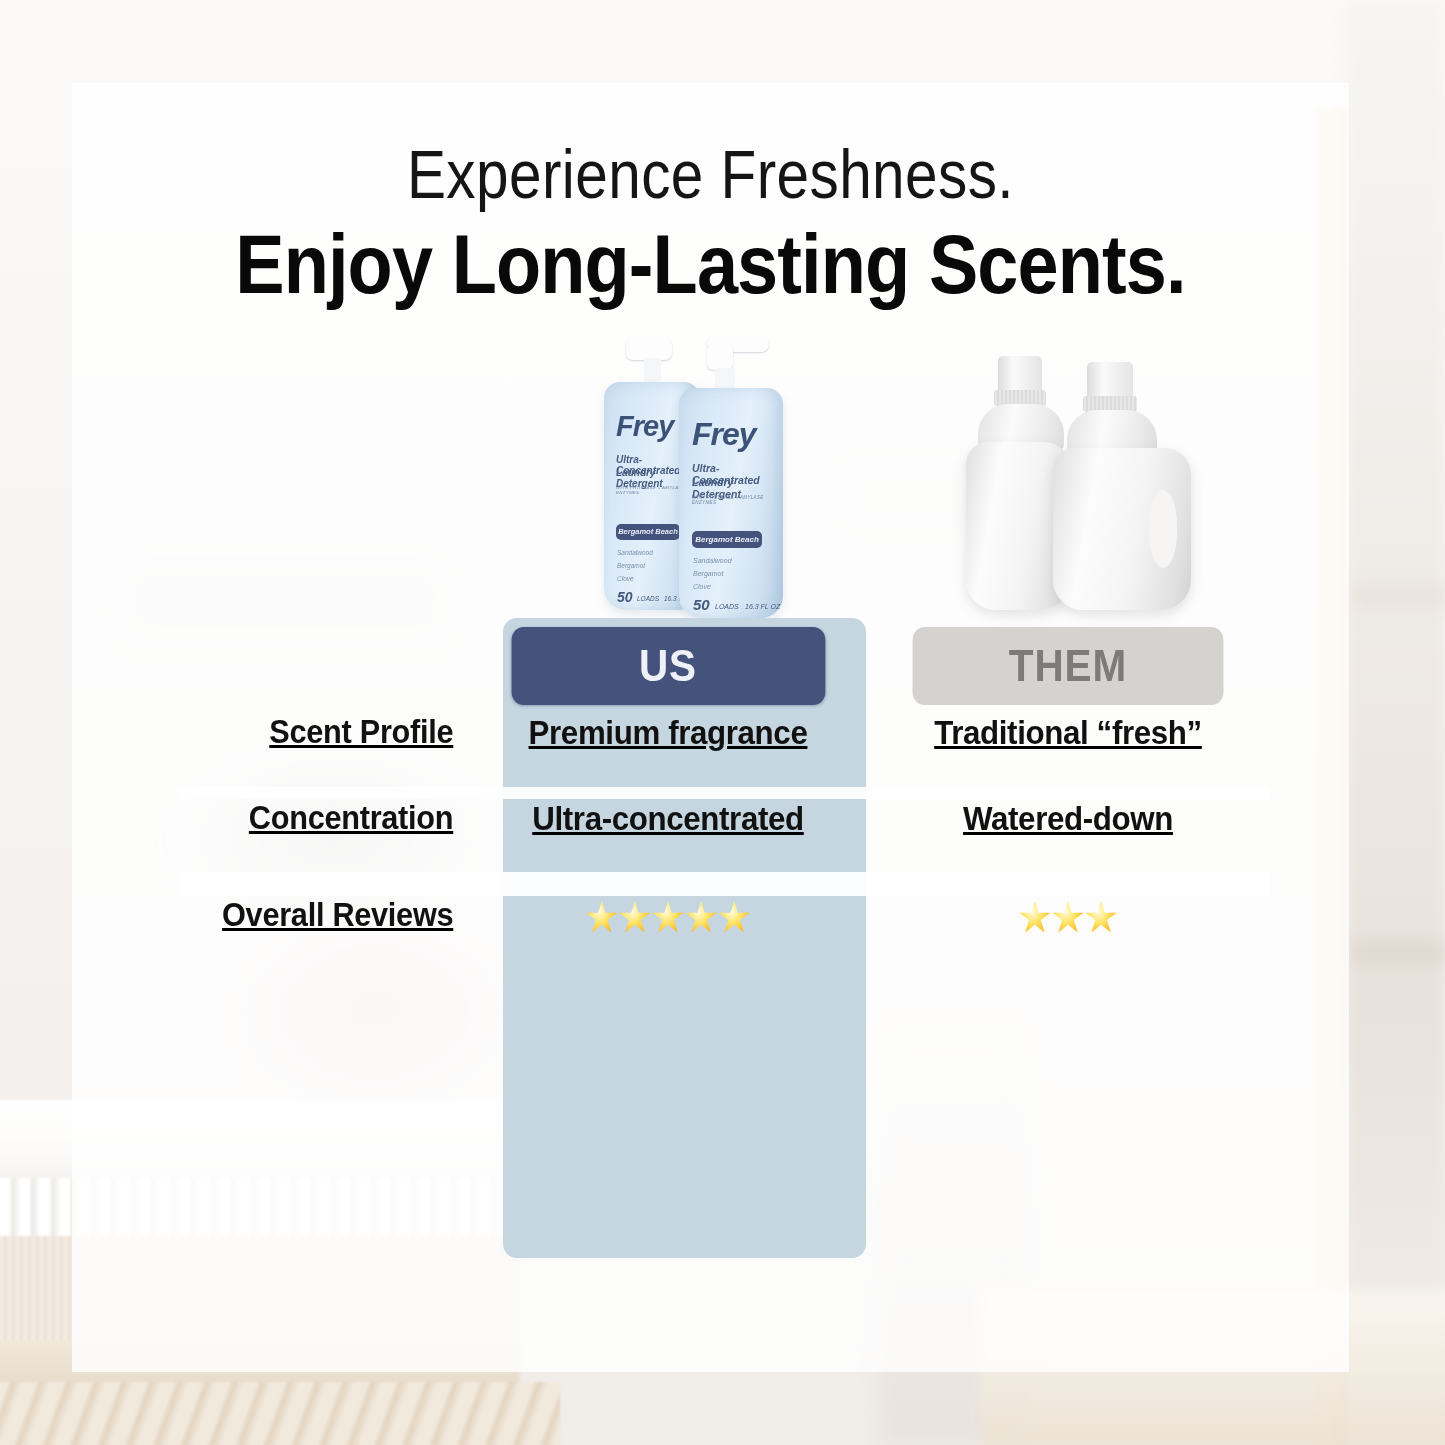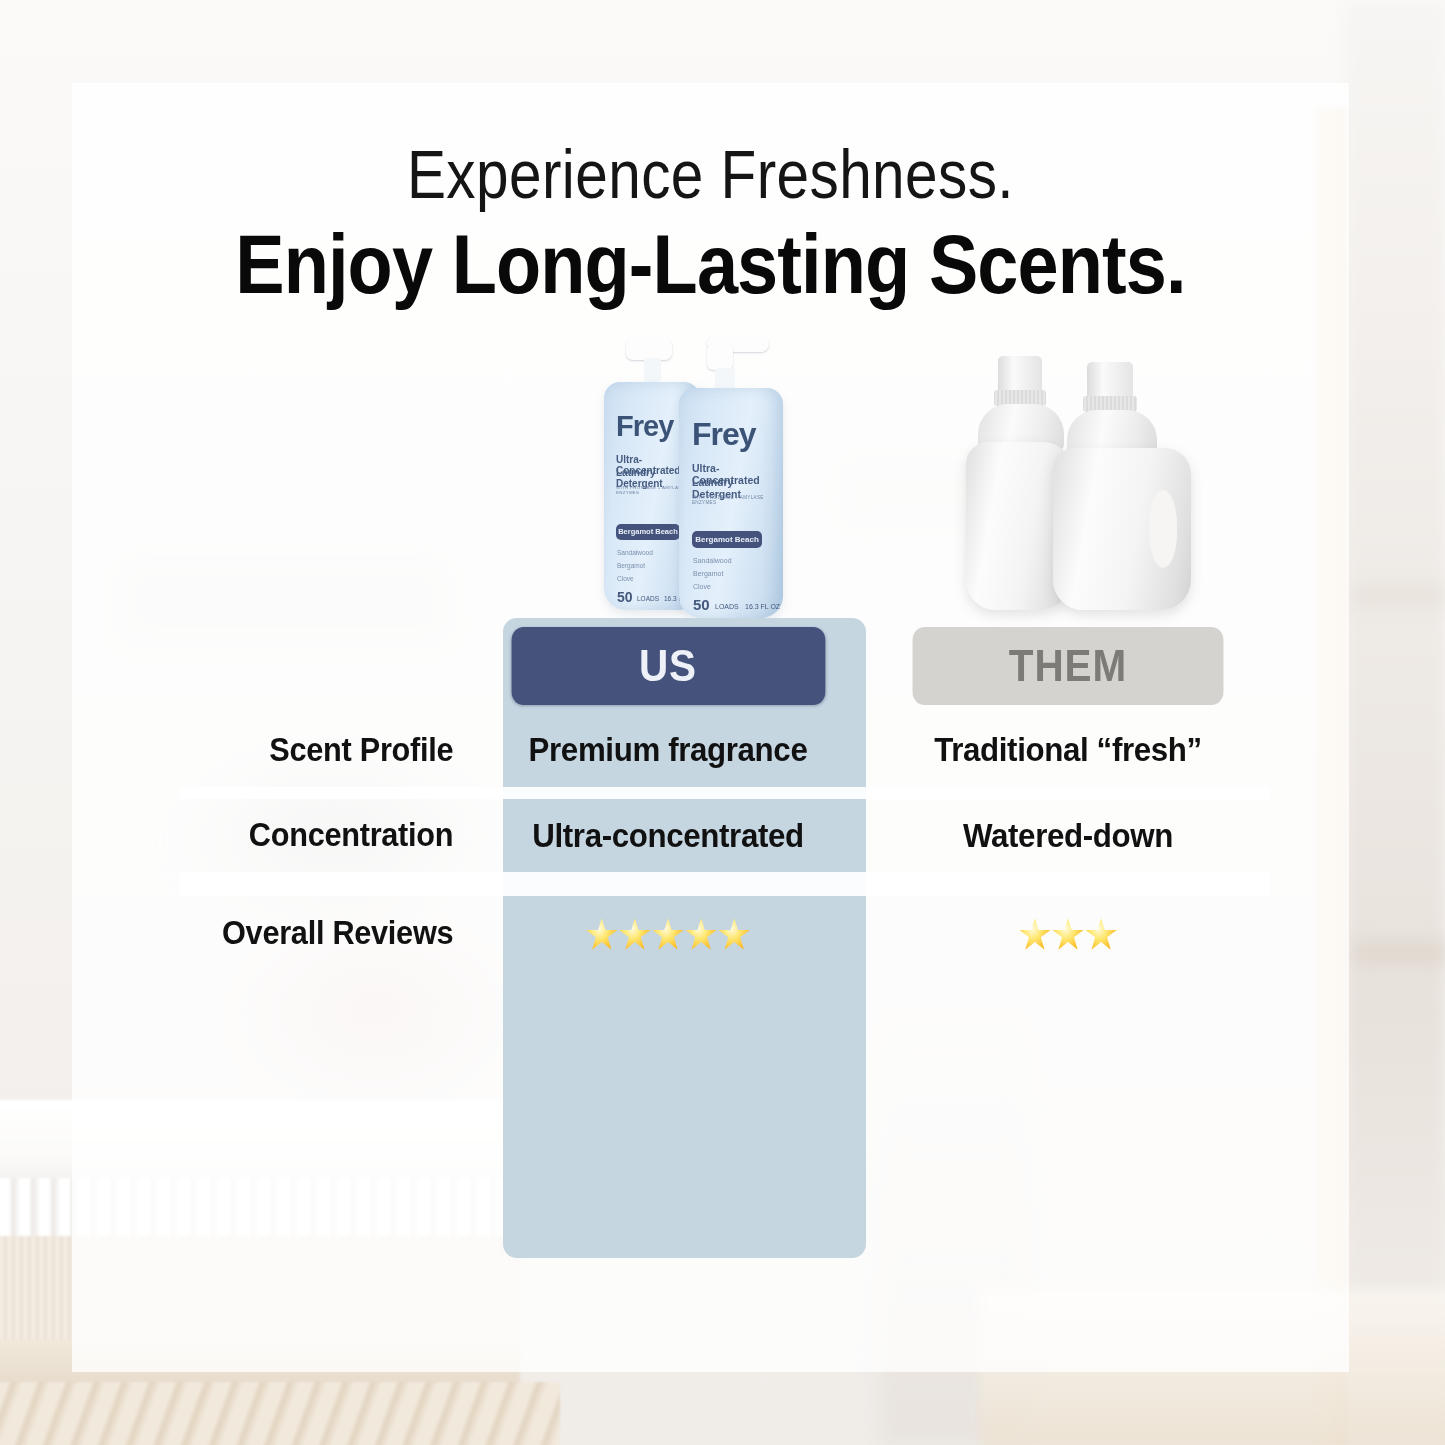--- a/index.html
+++ b/index.html
@@ -72,21 +72,21 @@
   .h-line2{
     font-family:"Liberation Sans Narrow","Liberation Sans",sans-serif;
     font-size:84px;font-weight:700;color:#090909;letter-spacing:-1px;
     line-height:1.05;margin-top:12px;transform:scaleX(.88);transform-origin:center;
   }
 
   
   #products{position:absolute;left:0;top:0;width:1445px;height:1445px;
     pointer-events:none;}
 
-  .frey{position:absolute;}
+  .frey{position:absolute;font-style:italic;}
   .frey .pump-head{position:absolute;background:#fdfdfe;border-radius:7px;
     box-shadow:0 1px 2px rgba(90,110,130,.28);}
   .frey .neck{position:absolute;background:#f4f7fa;border-radius:3px;}
   .frey .body{position:absolute;border-radius:16px 16px 22px 22px;
     background:linear-gradient(100deg,#c9ddf0 0%,#d8e8f7 22%,#e4f0fb 52%,#cfe1f2 80%,#bcd3e8 100%);
     box-shadow:inset -7px 0 14px rgba(130,165,195,.3),0 4px 10px rgba(120,145,170,.18);}
   .frey .brand{position:absolute;color:#3c5378;font-weight:700;}
   .frey .sub{position:absolute;color:#455c80;}
   .frey .tiny{position:absolute;color:#7287a6;}
   .frey .chip{position:absolute;background:#45537c;color:#e8eef8;
@@ -107,22 +107,22 @@
   .jug .body{position:absolute;
     background:linear-gradient(100deg,#dfdfdf 0%,#fcfcfc 28%,#f4f4f4 60%,#e0e0e0 88%,#d2d2d2 100%);
     border-radius:22px 26px 30px 30px;
     box-shadow:0 5px 12px rgba(150,150,150,.25);}
   .jug .handle-hole{position:absolute;background:#f6f5f4;border-radius:50%/45%;}
 
   
   #table{position:absolute;left:180px;top:618px;width:1090px;}
   .uscol{position:absolute;left:323px;top:0;width:363px;height:640px;
     background:#c5d6e1;border-radius:14px;}
-  .grid{position:relative;}
-  .row{display:flex;align-items:center;height:73.5px;position:relative;}
+  .grid{position:relative;text-decoration:underline;}
+  .row{display:flex;height:73.5px;position:relative;}
   .divider{height:6px;background:rgba(255,255,255,.92);position:relative;}
   .hdr{height:95px;display:flex;align-items:center;position:relative;}
 
   .c-label{width:290px;text-align:right;padding-right:18px;box-sizing:border-box;
     font-family:"Liberation Sans Narrow","Liberation Sans",sans-serif;
     font-size:33px;font-weight:700;color:#111;letter-spacing:-.3px;
     transform:scaleX(.93);transform-origin:right center;}
   .c-us{width:396px;text-align:center;
     font-family:"Liberation Sans Narrow","Liberation Sans",sans-serif;
     font-size:34px;font-weight:700;color:#111;letter-spacing:-.4px;

